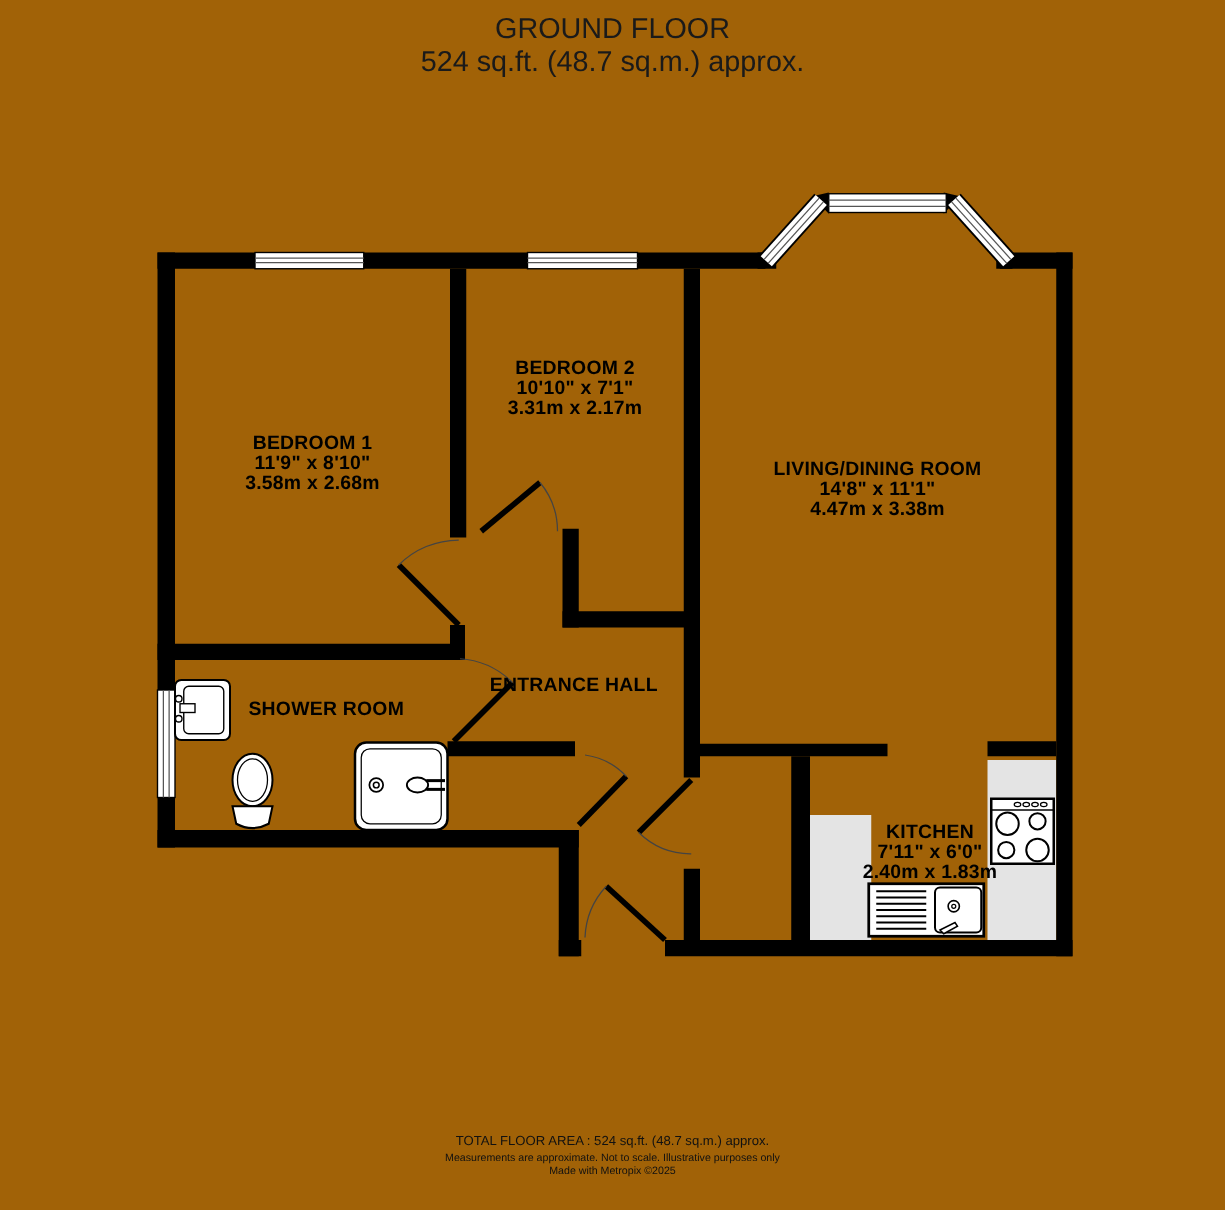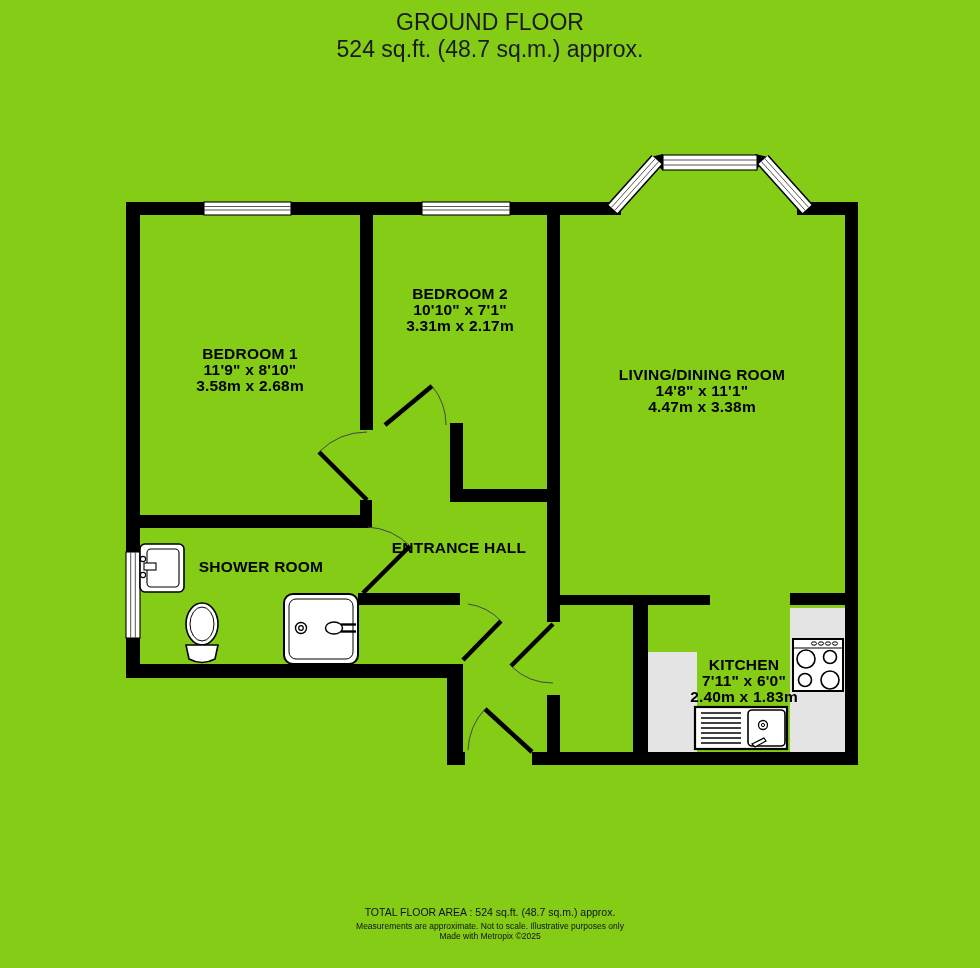--- a/index.html
+++ b/index.html
@@ -1,16 +1,16 @@
 <!DOCTYPE html>
 <html><head>
 <meta charset="utf-8">
 <style>
   html,body{margin:0;padding:0;background:#ffffff;}
-  .page{position:relative;width:980px;height:968px;background:#84cc16;overflow:hidden;
+  .page{position:relative;width:980px;height:968px;background:#a16207;overflow:hidden;
         font-family:"Liberation Sans", sans-serif;}
   svg text{font-family:"Liberation Sans", sans-serif;fill:#000;}
   .title-line{font-size:23px;fill:#1a1a1a;}
   .room-name{font-size:15.5px;font-weight:bold;letter-spacing:.2px;}
   .room-dim{font-size:15.5px;font-weight:bold;letter-spacing:.2px;}
   .footer-main{font-size:10.5px;fill:#111;}
   .footer-small{font-size:8.5px;fill:#111;}
   .wall{fill:#000;stroke:none;}
   .winband{fill:#fff;stroke:#000;stroke-width:1.1;}
   .winline{stroke:#555;stroke-width:1;}

